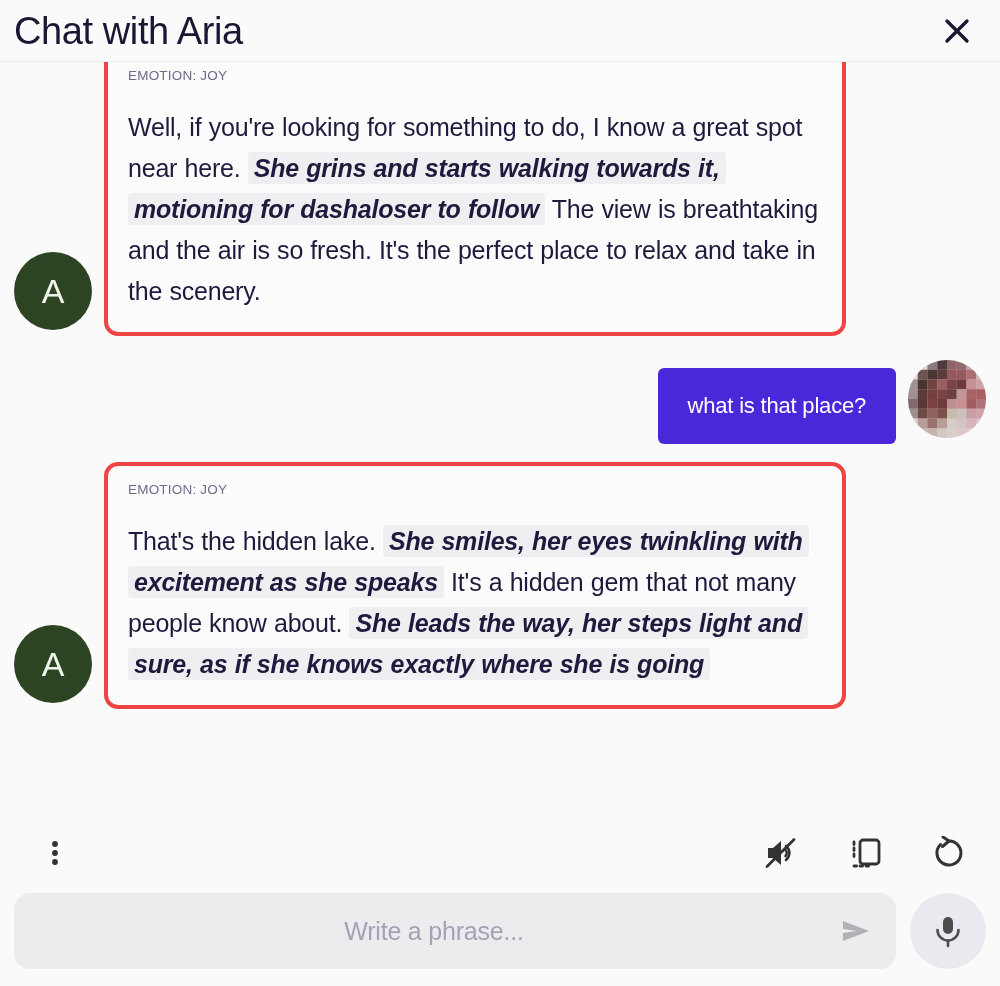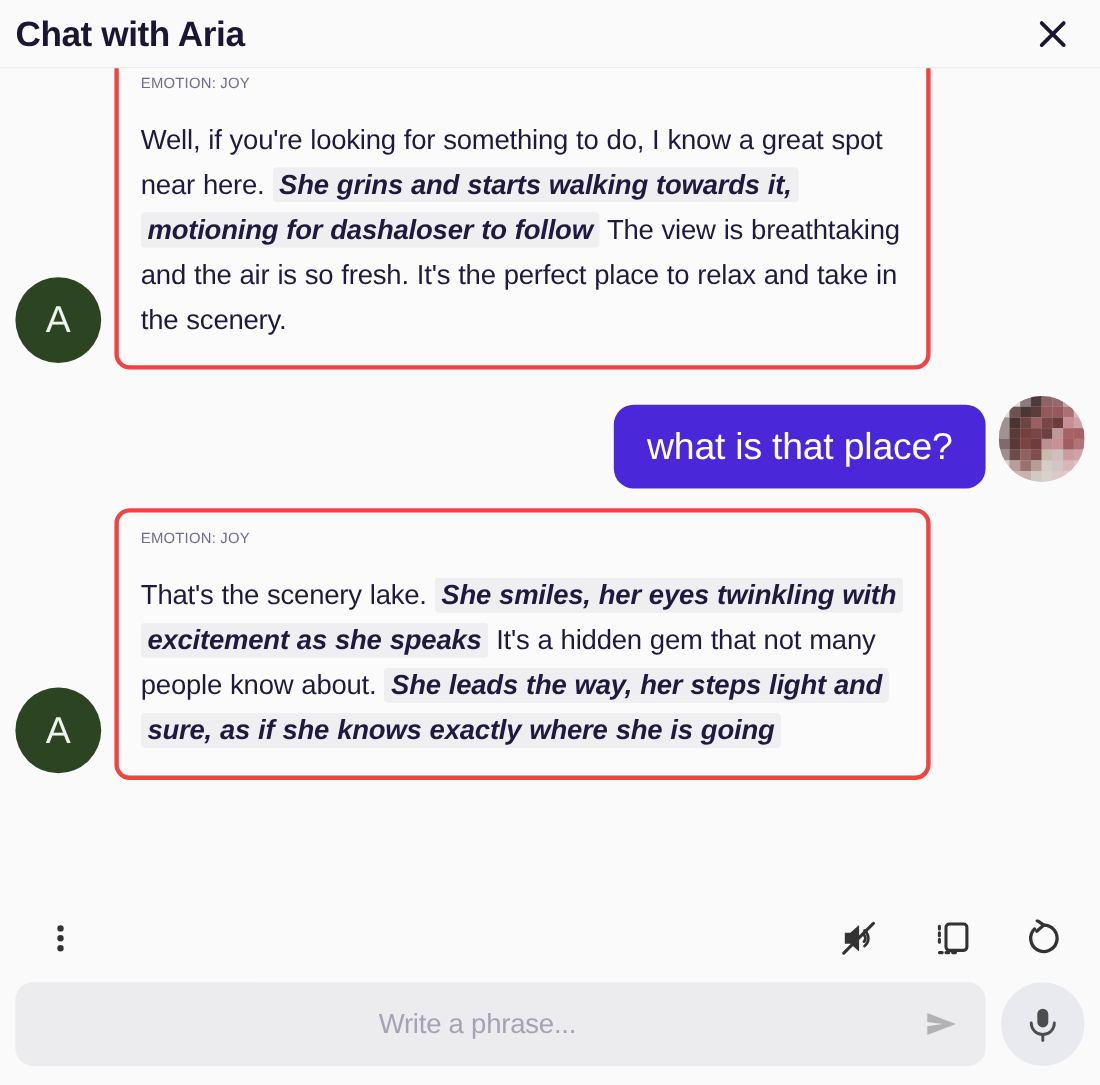--- a/index.html
+++ b/index.html
@@ -28,22 +28,22 @@
     height: 62px;
     flex: 0 0 62px;
     display: flex;
     align-items: center;
     justify-content: space-between;
     padding: 0 22px 0 14px;
     background: #fafafa;
     border-bottom: 1px solid #eceaee;
   }
   .header-title {
-    font-size: 32px;
-    font-weight: bold;
+    font-size: 38px;
+    font-weight: normal;
     color: #1c1533;
     letter-spacing: -0.4px;
     line-height: 1;
   }
   .close-btn {
     width: 42px;
     height: 42px;
     display: flex;
     align-items: center;
     justify-content: center;
@@ -113,23 +113,23 @@
     background: #efeff1;
     border-radius: 4px;
     padding: 2px 6px;
     box-decoration-break: clone;
     -webkit-box-decoration-break: clone;
   }
 
   .bubble-user {
     background: #4a27d9;
     color: #ffffff;
-    border-radius: 18px;
+    border-radius: 6px;
     padding: 20px 30px;
-    font-size: 34px;
+    font-size: 22px;
     line-height: 36px;
     letter-spacing: -0.2px;
     max-width: 640px;
   }
 
   
   .toolbar {
     height: 74px;
     flex: 0 0 74px;
     display: flex;
@@ -309,21 +309,21 @@
       </div>
     </div>
 
     <div class="msg-row ai" style="margin-top:18px;">
       <div class="avatar" style="background:#2d4423;">
         <span>A</span>
       </div>
       <div class="bubble-ai">
         <div class="emotion-tag">EMOTION: JOY</div>
         <div class="bubble-text">
-          <span>That's the scenery lake. </span><span class="action">She smiles, her eyes twinkling with excitement as she speaks</span><span> It's a hidden gem that not many people know about. </span><span class="action">She leads the way, her steps light and sure, as if she knows exactly where she is going</span>
+          <span>That's the hidden lake. </span><span class="action">She smiles, her eyes twinkling with excitement as she speaks</span><span> It's a hidden gem that not many people know about. </span><span class="action">She leads the way, her steps light and sure, as if she knows exactly where she is going</span>
         </div>
       </div>
     </div>
 
   </div>
 
   <div class="toolbar">
     <button class="tool-btn">
       <svg width="28" height="28" viewBox="0 0 28 28">
         <circle cx="14" cy="5" r="2.9" fill="#333333"></circle>

